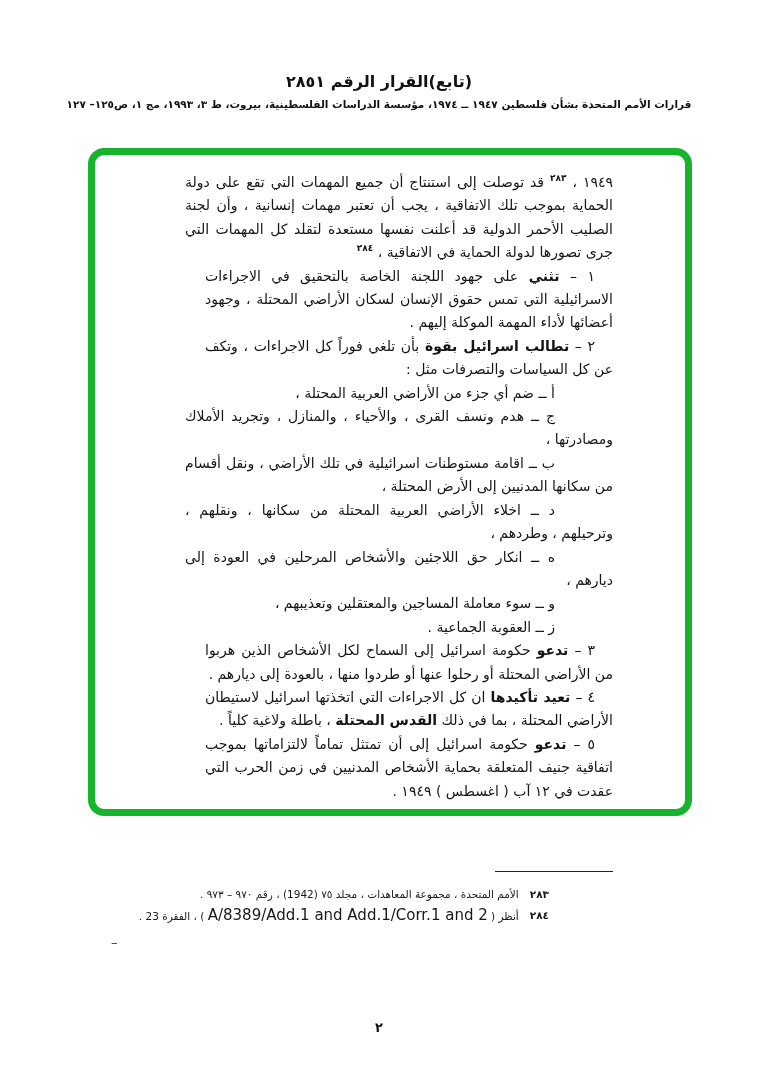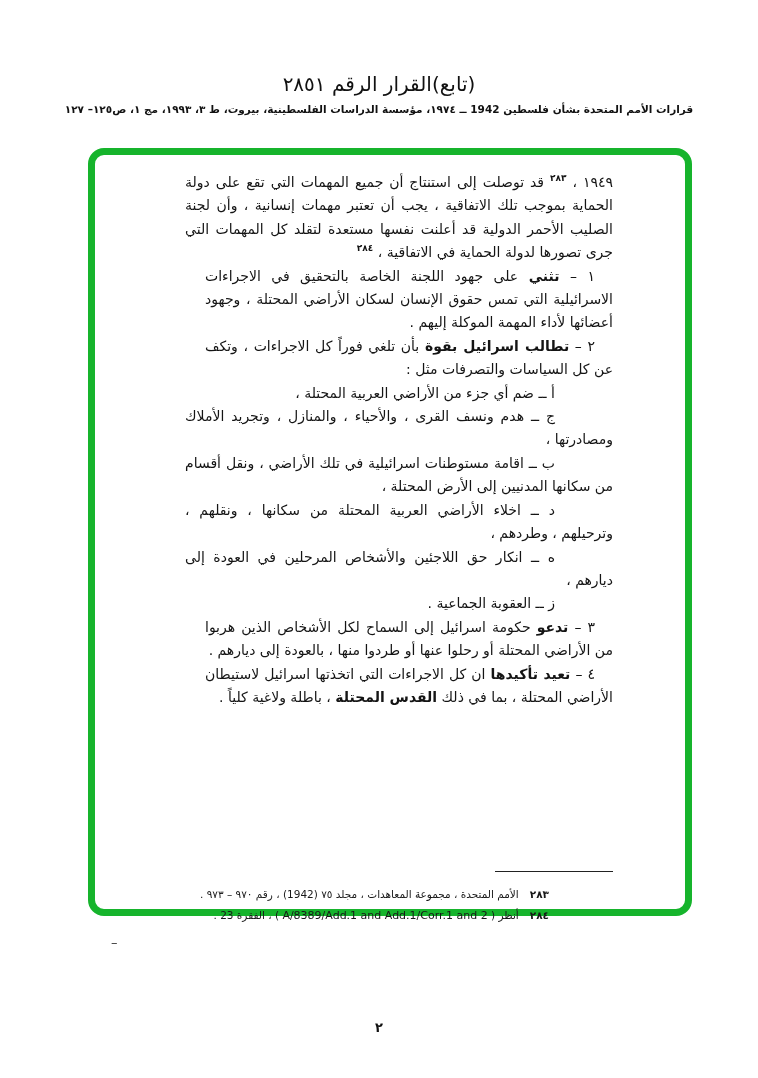--- a/index.html
+++ b/index.html
@@ -1,76 +1,78 @@
 <!DOCTYPE html>
 <html lang="ar"><head>
 <meta charset="utf-8">
 <style>
   html,body{margin:0;padding:0;}
   body{
     width:758px;height:1078px;background:#ffffff;position:relative;
     font-family:"DejaVu Sans", sans-serif;color:#111;overflow:hidden;
   }
   .header{padding-top:72px;text-align:center;direction:rtl;}
-  .doc-title{font-size:20px;font-weight:normal;letter-spacing:.5px;}
+  .doc-title{font-size:16px;font-weight:bold;letter-spacing:.5px;}
   .source-line{font-size:10.5px;font-weight:bold;margin-top:7px;white-space:nowrap;}
 
   .green-box{
-    position:absolute;left:88px;top:148px;width:604px;height:768px;
+    position:absolute;left:88px;top:148px;width:604px;height:668px;
     box-sizing:border-box;border:7px solid #16b42c;border-radius:16px;background:#fff;
   }
   .content{
     position:absolute;top:16px;right:72px;left:90px;
     direction:rtl;text-align:justify;font-size:14px;line-height:23.4px;color:#141414;
   }
   .content p{margin:0;}
   p.intro{text-indent:0;}
   p.item{text-indent:18px;margin-left:20px;}
   p.subitem{text-indent:58px;}
   .b{font-weight:bold;}
   sup.fn-ref{font-size:9px;line-height:0;vertical-align:super;font-weight:bold;}
 
   .footnotes{position:absolute;left:25px;right:72px;top:716px;direction:rtl;}
   .fn-rule{width:118px;border-top:1.5px solid #222;margin:0 0 12px auto;}
   .fn-row{display:flex;direction:rtl;gap:11px;font-size:10.5px;line-height:21px;padding-right:64px;color:#181818;}
   .fn-num{flex:0 0 auto;font-weight:bold;}
   .fn-text{text-align:right;}
-  .latin{direction:ltr;unicode-bidi:embed;font-size:11px;text-align:center;}
+  .latin{direction:ltr;unicode-bidi:embed;font-size:15px;text-align:center;}
 
   .stray-mark{position:absolute;left:16px;top:780px;font-size:13px;color:#333;}
   .page-number{position:absolute;left:0;right:0;top:1020px;text-align:center;font-size:13px;font-weight:bold;}
 </style>
 </head>
 <body>
 
 <header class="header">
   <div class="doc-title">(تابع)القرار الرقم  ٢٨٥١</div>
-  <div class="source-line">قرارات الأمم المتحدة بشأن فلسطين 1942 ــ ١٩٧٤، مؤسسة الدراسات الفلسطينية، بيروت، ط ٣، ١٩٩٣، مج ١، ص١٢٥– ١٢٧</div>
+  <div class="source-line">قرارات الأمم المتحدة بشأن فلسطين ١٩٤٧ ــ ١٩٧٤، مؤسسة الدراسات الفلسطينية، بيروت، ط ٣، ١٩٩٣، مج ١، ص١٢٥– ١٢٧</div>
 </header>
 
 <div class="green-box">
   <div class="content">
 
     <p class="intro"><span>١٩٤٩ ، </span><sup class="fn-ref">٢٨٣</sup><span> قد توصلت إلى استنتاج أن جميع المهمات التي تقع على دولة الحماية بموجب تلك الاتفاقية ، يجب أن تعتبر مهمات إنسانية ، وأن لجنة الصليب الأحمر الدولية قد أعلنت نفسها مستعدة لتقلد كل المهمات التي جرى تصورها لدولة الحماية في الاتفاقية ، </span><sup class="fn-ref">٢٨٤</sup></p>
 
     <p class="item"><span>١ – </span><span class="b">تثني</span><span> على جهود اللجنة الخاصة بالتحقيق في الاجراءات الاسرائيلية التي تمس حقوق الإنسان لسكان الأراضي المحتلة ، وجهود أعضائها لأداء المهمة الموكلة إليهم .</span></p>
 
     <p class="item"><span>٢ – </span><span class="b">تطالب اسرائيل بقوة</span><span> بأن تلغي فوراً كل الاجراءات ، وتكف عن كل السياسات والتصرفات مثل :</span></p>
 
     <p class="subitem"><span>أ ــ ضم أي جزء من الأراضي العربية المحتلة ،</span></p>
     <p class="subitem"><span>ج ــ هدم ونسف القرى ، والأحياء ، والمنازل ، وتجريد الأملاك ومصادرتها ،</span></p>
     <p class="subitem"><span>ب ــ اقامة مستوطنات اسرائيلية في تلك الأراضي ، ونقل أقسام من سكانها المدنيين إلى الأرض المحتلة ،</span></p>
     <p class="subitem"><span>د ــ اخلاء الأراضي العربية المحتلة من سكانها ، ونقلهم ، وترحيلهم ، وطردهم ،</span></p>
     <p class="subitem"><span>ه ــ انكار حق اللاجئين والأشخاص المرحلين في العودة إلى ديارهم ،</span></p>
+    <p class="subitem"><span>و ــ سوء معاملة المساجين والمعتقلين وتعذيبهم ،</span></p>
     <p class="subitem"><span>ز ــ العقوبة الجماعية .</span></p>
 
     <p class="item"><span>٣ – </span><span class="b">تدعو</span><span> حكومة اسرائيل إلى السماح لكل الأشخاص الذين هربوا من الأراضي المحتلة أو رحلوا عنها أو طردوا منها ، بالعودة إلى ديارهم .</span></p>
 
     <p class="item"><span>٤ – </span><span class="b">تعيد تأكيدها</span><span> ان كل الاجراءات التي اتخذتها اسرائيل لاستيطان الأراضي المحتلة ، بما في ذلك </span><span class="b">القدس المحتلة</span><span> ، باطلة ولاغية كلياً .</span></p>
 
+    <p class="item"><span>٥ – </span><span class="b">تدعو</span><span> حكومة اسرائيل إلى أن تمتثل تماماً لالتزاماتها بموجب اتفاقية جنيف المتعلقة بحماية الأشخاص المدنيين في زمن الحرب التي عقدت في ١٢ آب ( اغسطس ) ١٩٤٩ .</span></p>
 
   </div>
 
   <div class="footnotes">
     <div class="fn-rule"></div>
     <div class="fn-row">
       <span class="fn-num">٢٨٣</span>
       <span class="fn-text">الأمم المتحدة ، مجموعة المعاهدات ، مجلد ٧٥ (1942) ، رقم ٩٧٠ – ٩٧٣ .</span>
     </div>
     <div class="fn-row">

